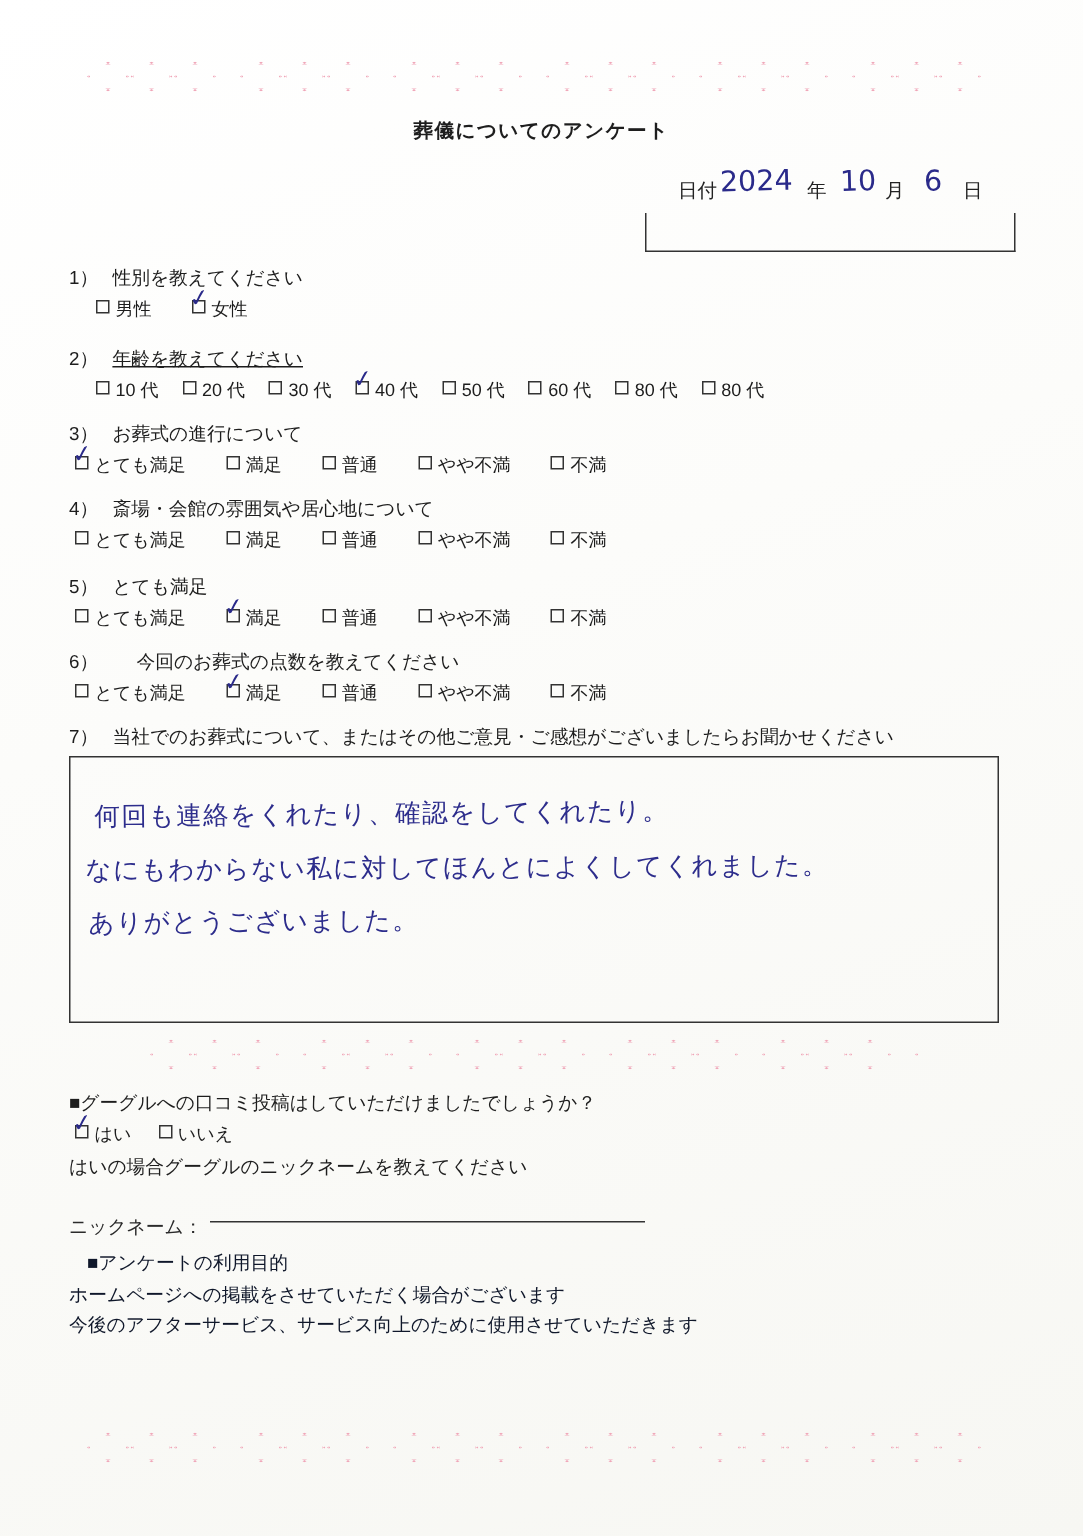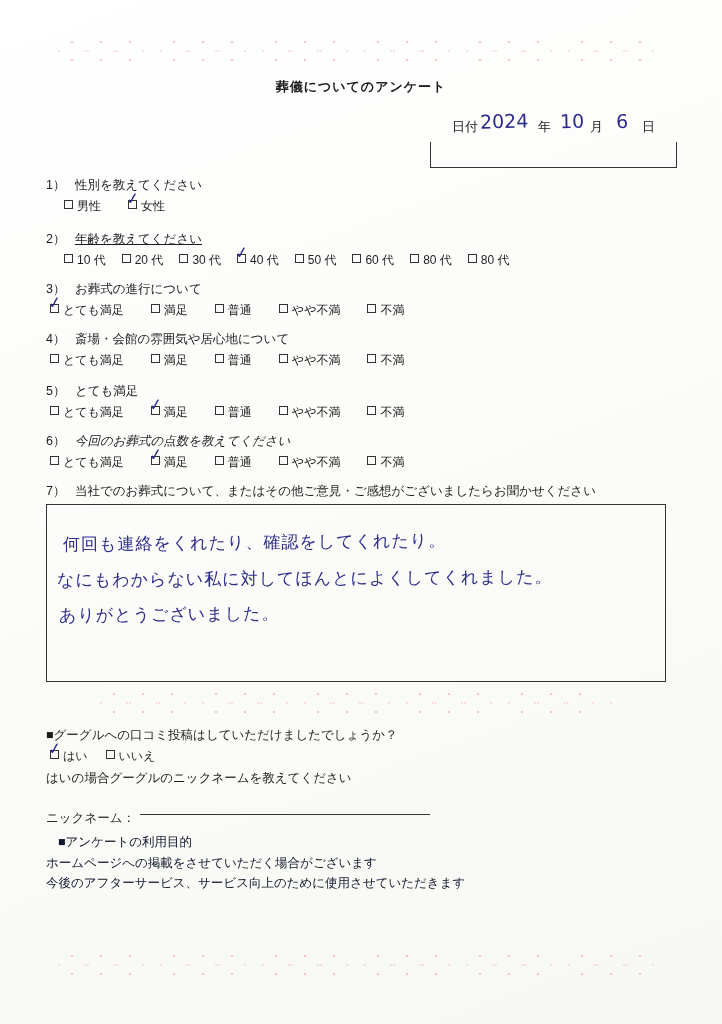--- a/index.html
+++ b/index.html
@@ -314,21 +314,21 @@
       <span class="opt"><span class="box"></span><span class="check">✓</span><span>満足</span></span>
       <span class="opt"><span class="box"></span><span>普通</span></span>
       <span class="opt"><span class="box"></span><span>やや不満</span></span>
       <span class="opt"><span class="box"></span><span>不満</span></span>
     </div>
   </div>
 
   <div class="q" style="top:432px;">
     <div class="q-title">
       <span>6）</span>
-      <span style="margin-left:6px;font-style:italic;">今回のお葬式の点数を教えてください</span>
+      <span style="margin-left:22px;">今回のお葬式の点数を教えてください</span>
     </div>
     <div class="opts" style="margin-left:4px;">
       <span class="opt"><span class="box"></span><span>とても満足</span></span>
       <span class="opt"><span class="box"></span><span class="check">✓</span><span>満足</span></span>
       <span class="opt"><span class="box"></span><span>普通</span></span>
       <span class="opt"><span class="box"></span><span>やや不満</span></span>
       <span class="opt"><span class="box"></span><span>不満</span></span>
     </div>
   </div>
 

